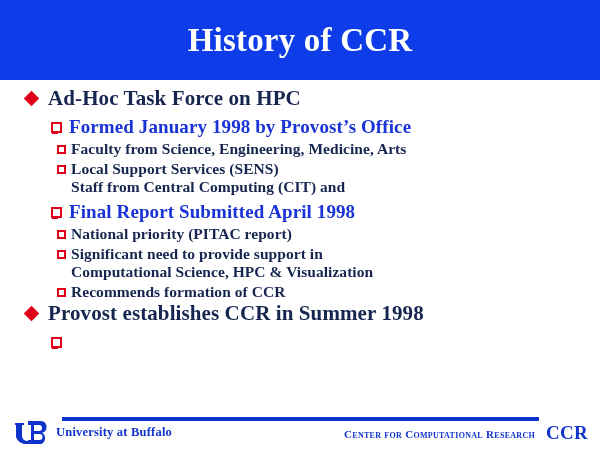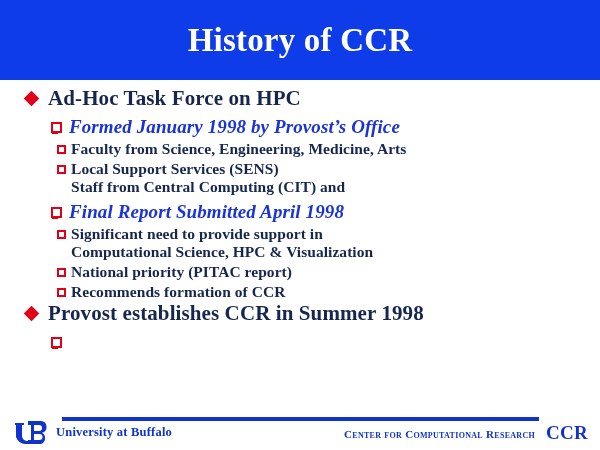--- a/index.html
+++ b/index.html
@@ -84,21 +84,20 @@
     margin-left: 51px;
     margin-top: 4px;
     margin-bottom: 1px;
   }
   .lvl2 .txt {
     color: #1A33D6;
     font-size: 19px;
     font-weight: bold;
     line-height: 23px;
     letter-spacing: 0.1px;
-    font-style: italic;
   }
   .sq2 {
     flex: 0 0 auto;
     width: 11px;
     height: 11px;
     border: 2px solid #E00018;
     box-sizing: border-box;
     margin-top: 7px;
     margin-right: 7px;
     position: relative;
@@ -234,33 +233,33 @@
     </span>
   </div>
 
   <div class="row lvl2">
     <span class="sq2"></span>
     <span class="txt">Final Report Submitted April 1998</span>
   </div>
 
   <div class="row lvl3">
     <span class="sq3"></span>
+    <span class="txt">National priority (PITAC report)</span>
+  </div>
+
+  <div class="row lvl3">
+    <span class="sq3"></span>
     <span class="txt">
       <span class="l2">Significant need to provide support in</span>
       <span class="l2">Computational Science, HPC &amp; Visualization</span>
     </span>
   </div>
 
   <div class="row lvl3">
     <span class="sq3"></span>
-    <span class="txt">National priority (PITAC report)</span>
-  </div>
-
-  <div class="row lvl3">
-    <span class="sq3"></span>
     <span class="txt">Recommends formation of CCR</span>
   </div>
 
   <div class="row lvl1">
     <span class="diamond"></span>
     <span class="txt">Provost establishes CCR in Summer 1998</span>
   </div>
 
   <div class="row lvl2">
     <span class="sq2"></span>

